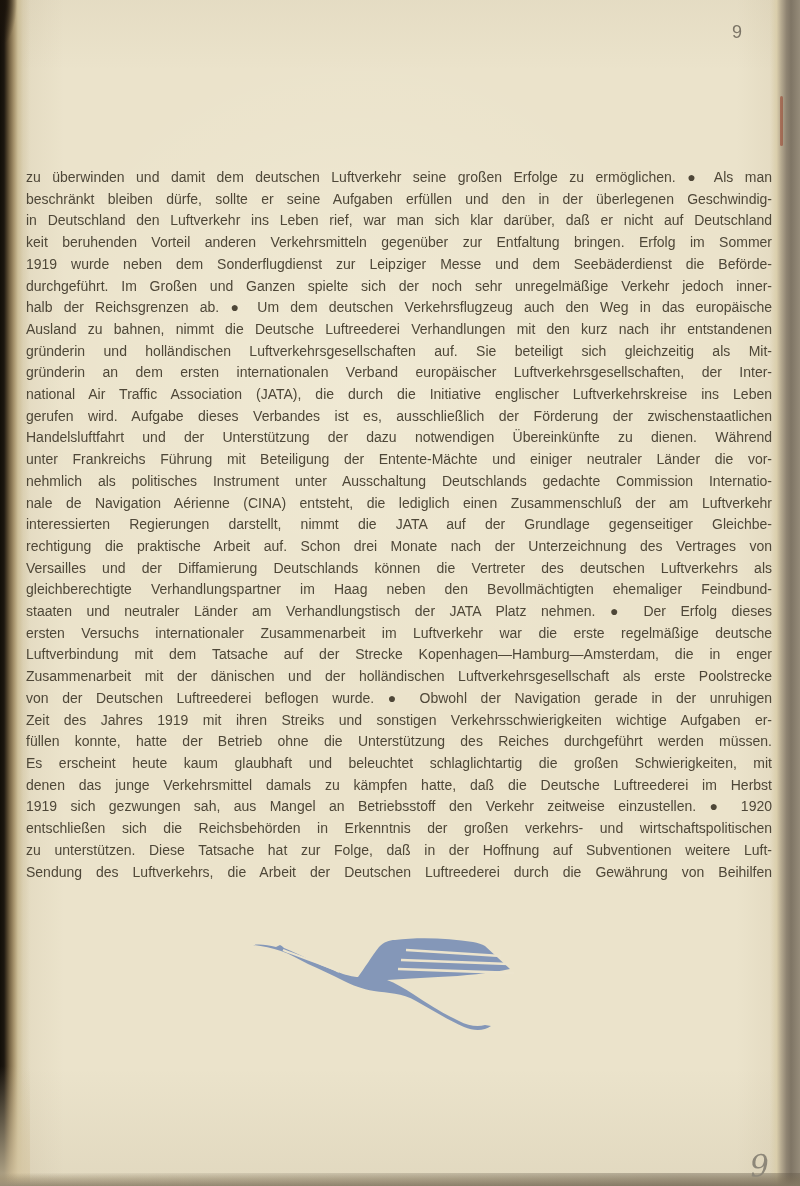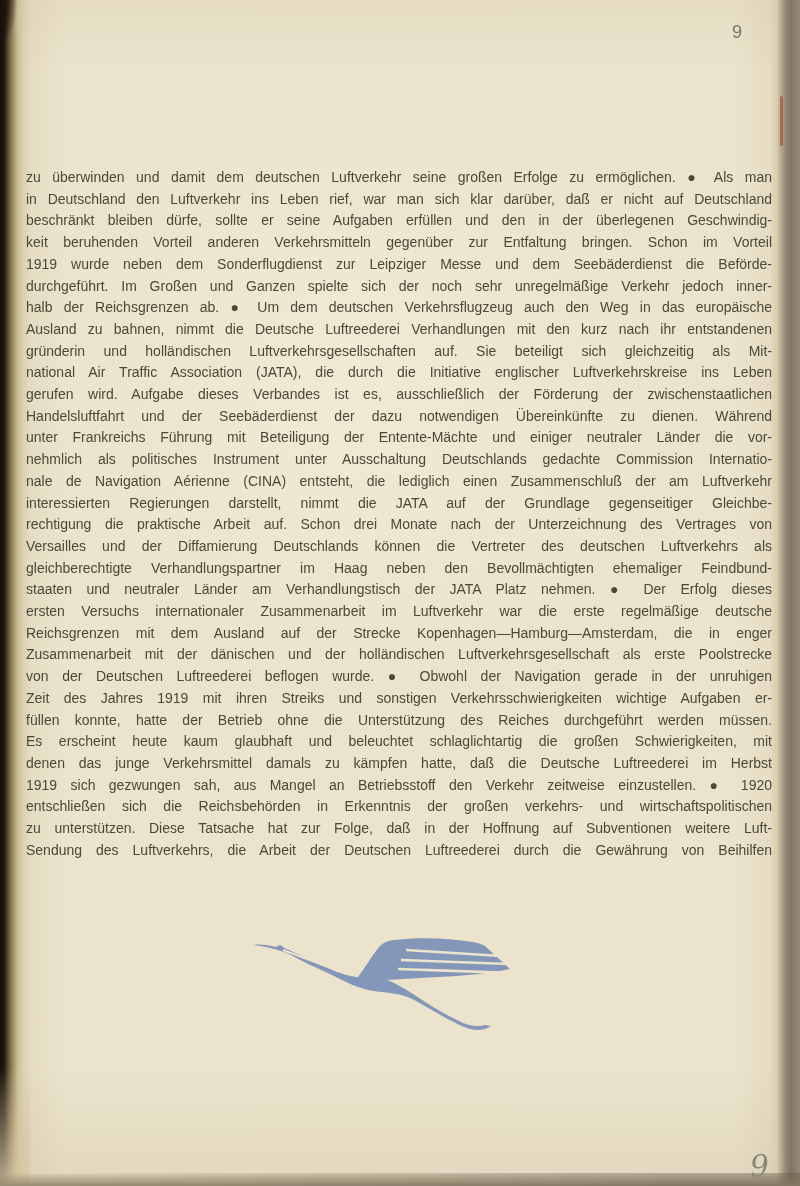--- a/index.html
+++ b/index.html
@@ -75,41 +75,42 @@
   <div class="binding"></div>
   <div class="corner-tl"></div>
   <div class="edge-right"></div>
   <div class="red-mark"></div>
   <div class="edge-bottom"></div>
 
   <div class="pagenum">9</div>
 
   <div class="text">
       <div class="line">zu überwinden und damit dem deutschen Luftverkehr seine großen Erfolge zu ermöglichen. ● Als man</div>
+      <div class="line">beschränkt bleiben dürfe, sollte er seine Aufgaben erfüllen und den in der überlegenen Geschwindig-</div>
       <div class="line">in Deutschland den Luftverkehr ins Leben rief, war man sich klar darüber, daß er nicht auf Deutschland</div>
-      <div class="line">beschränkt bleiben dürfe, sollte er seine Aufgaben erfüllen und den in der überlegenen Geschwindig-</div>
-      <div class="line">keit beruhenden Vorteil anderen Verkehrsmitteln gegenüber zur Entfaltung bringen. Schon im Vorteil</div>
+      <div class="line">keit beruhenden Vorteil anderen Verkehrsmitteln gegenüber zur Entfaltung bringen. Erfolg im Sommer</div>
       <div class="line">1919 wurde neben dem Sonderflugdienst zur Leipziger Messe und dem Seebäderdienst die Beförde-</div>
       <div class="line">durchgeführt. Im Großen und Ganzen spielte sich der noch sehr unregelmäßige Verkehr jedoch inner-</div>
       <div class="line">halb der Reichsgrenzen ab. ● Um dem deutschen Verkehrsflugzeug auch den Weg in das europäische</div>
       <div class="line">Ausland zu bahnen, nimmt die Deutsche Luftreederei Verhandlungen mit den kurz nach ihr entstandenen</div>
       <div class="line">gründerin und holländischen Luftverkehrsgesellschaften auf. Sie beteiligt sich gleichzeitig als Mit-</div>
+      <div class="line">gründerin an dem ersten internationalen Verband europäischer Luftverkehrsgesellschaften, der Inter-</div>
       <div class="line">national Air Traffic Association (JATA), die durch die Initiative englischer Luftverkehrskreise ins Leben</div>
       <div class="line">gerufen wird. Aufgabe dieses Verbandes ist es, ausschließlich der Förderung der zwischenstaatlichen</div>
-      <div class="line">Handelsluftfahrt und der Seebäderdienst der dazu notwendigen Übereinkünfte zu dienen. Während</div>
+      <div class="line">Handelsluftfahrt und der Unterstützung der dazu notwendigen Übereinkünfte zu dienen. Während</div>
       <div class="line">unter Frankreichs Führung mit Beteiligung der Entente-Mächte und einiger neutraler Länder die vor-</div>
       <div class="line">nehmlich als politisches Instrument unter Ausschaltung Deutschlands gedachte Commission Internatio-</div>
       <div class="line">nale de Navigation Aérienne (CINA) entsteht, die lediglich einen Zusammenschluß der am Luftverkehr</div>
       <div class="line">interessierten Regierungen darstellt, nimmt die JATA auf der Grundlage gegenseitiger Gleichbe-</div>
       <div class="line">rechtigung die praktische Arbeit auf. Schon drei Monate nach der Unterzeichnung des Vertrages von</div>
       <div class="line">Versailles und der Diffamierung Deutschlands können die Vertreter des deutschen Luftverkehrs als</div>
       <div class="line">gleichberechtigte Verhandlungspartner im Haag neben den Bevollmächtigten ehemaliger Feindbund-</div>
       <div class="line">staaten und neutraler Länder am Verhandlungstisch der JATA Platz nehmen. ● Der Erfolg dieses</div>
       <div class="line">ersten Versuchs internationaler Zusammenarbeit im Luftverkehr war die erste regelmäßige deutsche</div>
-      <div class="line">Reichsgrenzen mit dem Ausland auf der Strecke Kopenhagen—Hamburg—Amsterdam, die in enger</div>
+      <div class="line">Luftverbindung mit dem Tatsache auf der Strecke Kopenhagen—Hamburg—Amsterdam, die in enger</div>
       <div class="line">Zusammenarbeit mit der dänischen und der holländischen Luftverkehrsgesellschaft als erste Poolstrecke</div>
       <div class="line">von der Deutschen Luftreederei beflogen wurde. ● Obwohl der Navigation gerade in der unruhigen</div>
       <div class="line">Zeit des Jahres 1919 mit ihren Streiks und sonstigen Verkehrsschwierigkeiten wichtige Aufgaben er-</div>
       <div class="line">füllen konnte, hatte der Betrieb ohne die Unterstützung des Reiches durchgeführt werden müssen.</div>
       <div class="line">Es erscheint heute kaum glaubhaft und beleuchtet schlaglichtartig die großen Schwierigkeiten, mit</div>
       <div class="line">denen das junge Verkehrsmittel damals zu kämpfen hatte, daß die Deutsche Luftreederei im Herbst</div>
       <div class="line">1919 sich gezwungen sah, aus Mangel an Betriebsstoff den Verkehr zeitweise einzustellen. ● 1920</div>
       <div class="line">entschließen sich die Reichsbehörden in Erkenntnis der großen verkehrs- und wirtschaftspolitischen</div>
       <div class="line">zu unterstützen. Diese Tatsache hat zur Folge, daß in der Hoffnung auf Subventionen weitere Luft-</div>
       <div class="line">Sendung des Luftverkehrs, die Arbeit der Deutschen Luftreederei durch die Gewährung von Beihilfen</div>

